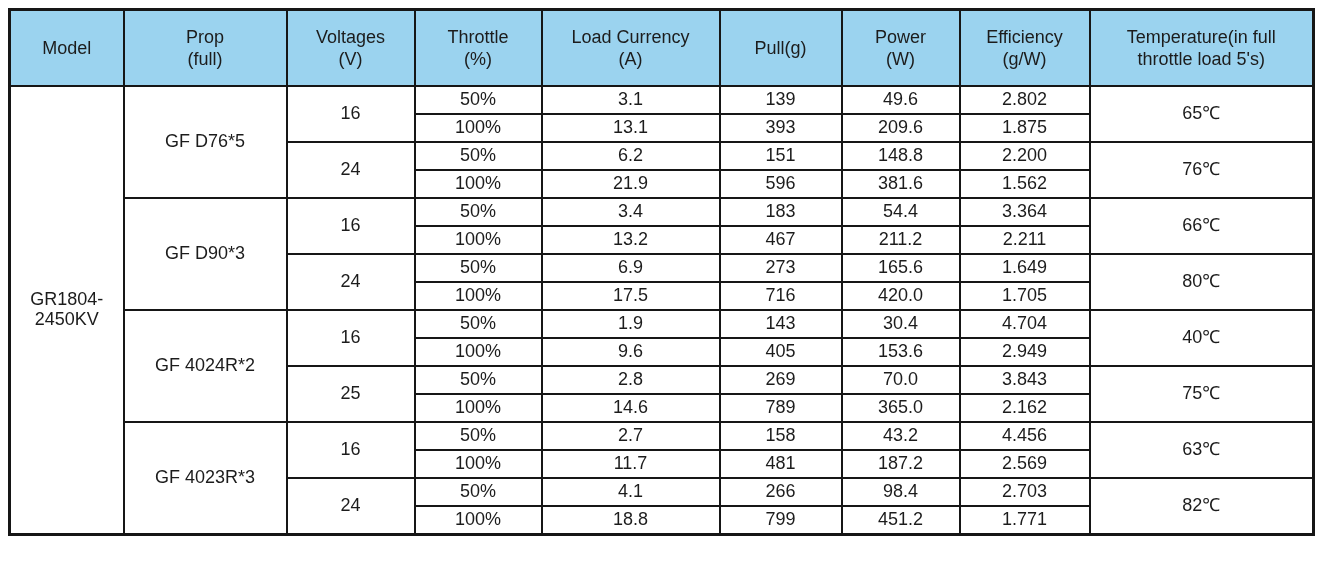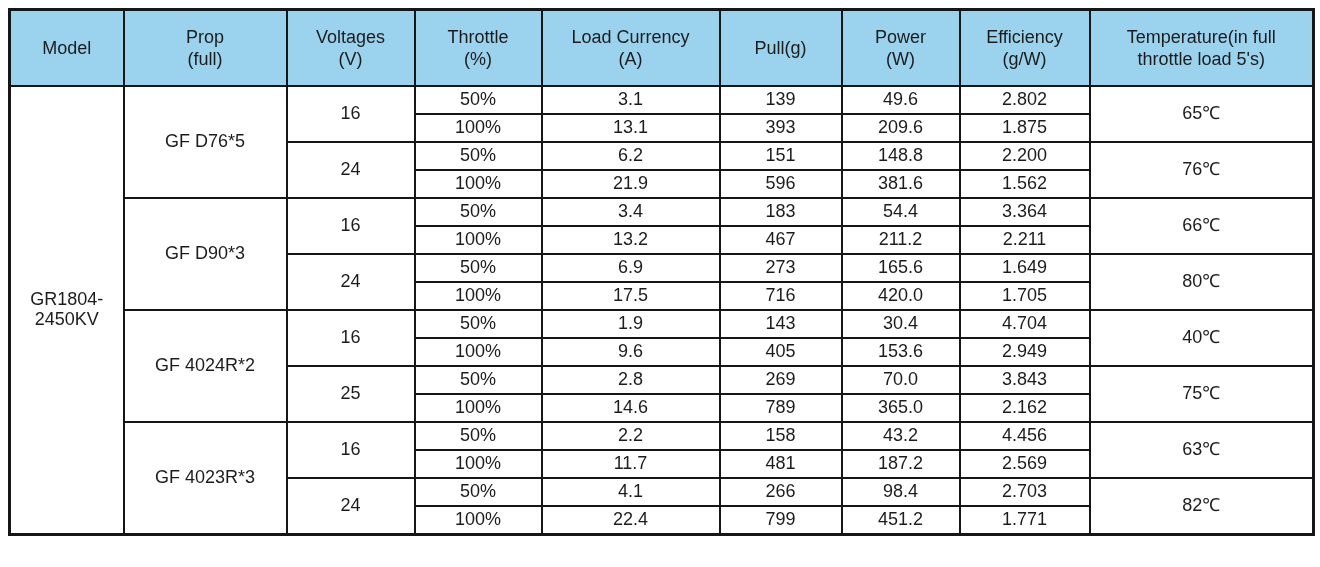--- a/index.html
+++ b/index.html
@@ -189,21 +189,21 @@
           <td class="throttle">100%</td>
           <td class="current">14.6</td>
           <td class="pull">789</td>
           <td class="power">365.0</td>
           <td class="efficiency">2.162</td>
         </tr>
         <tr>
           <td class="prop" rowspan="4">GF 4023R*3</td>
           <td class="voltage" rowspan="2">16</td>
           <td class="throttle">50%</td>
-          <td class="current">2.2</td>
+          <td class="current">2.7</td>
           <td class="pull">158</td>
           <td class="power">43.2</td>
           <td class="efficiency">4.456</td>
           <td class="temp" rowspan="2">63℃</td>
         </tr>
         <tr>
           <td class="throttle">100%</td>
           <td class="current">11.7</td>
           <td class="pull">481</td>
           <td class="power">187.2</td>
@@ -213,20 +213,20 @@
           <td class="voltage" rowspan="2">24</td>
           <td class="throttle">50%</td>
           <td class="current">4.1</td>
           <td class="pull">266</td>
           <td class="power">98.4</td>
           <td class="efficiency">2.703</td>
           <td class="temp" rowspan="2">82℃</td>
         </tr>
         <tr>
           <td class="throttle">100%</td>
-          <td class="current">22.4</td>
+          <td class="current">18.8</td>
           <td class="pull">799</td>
           <td class="power">451.2</td>
           <td class="efficiency">1.771</td>
         </tr>
       </tbody>
   </table>
 </div>
 
 </body></html>

